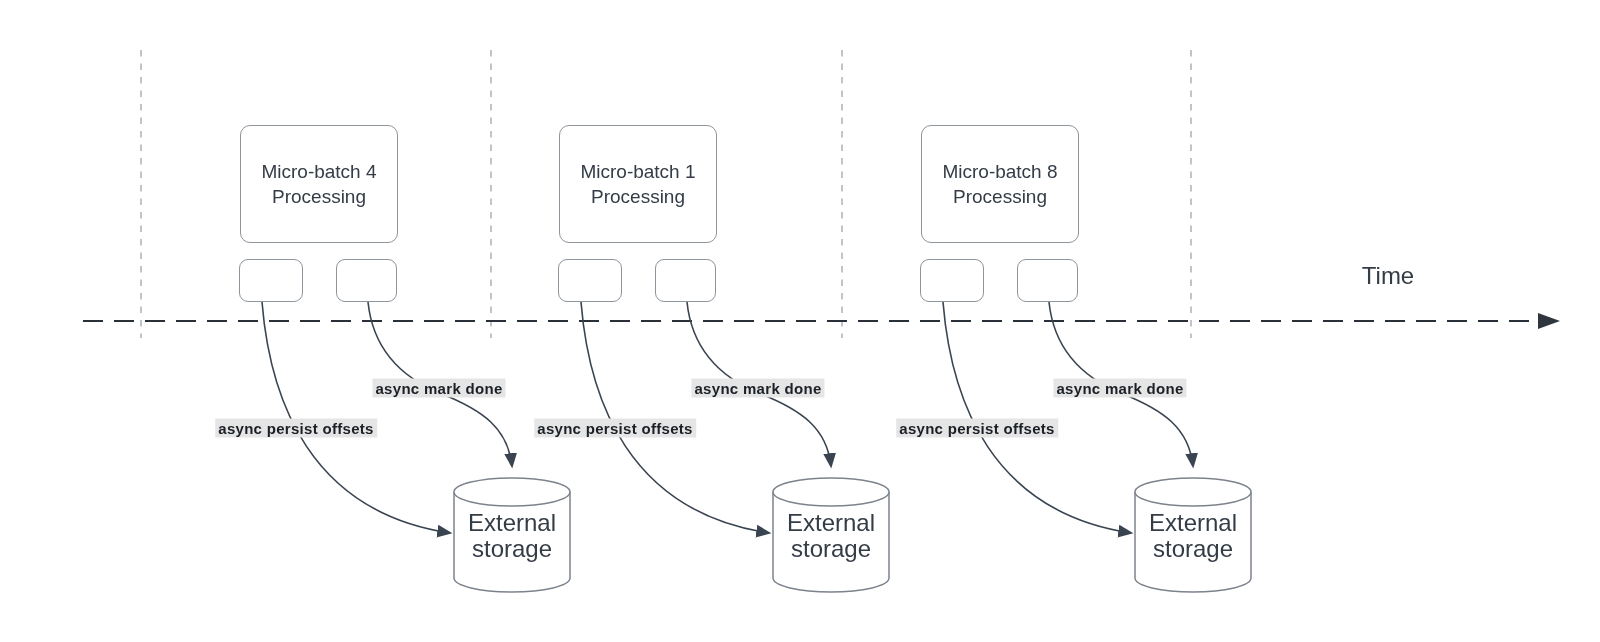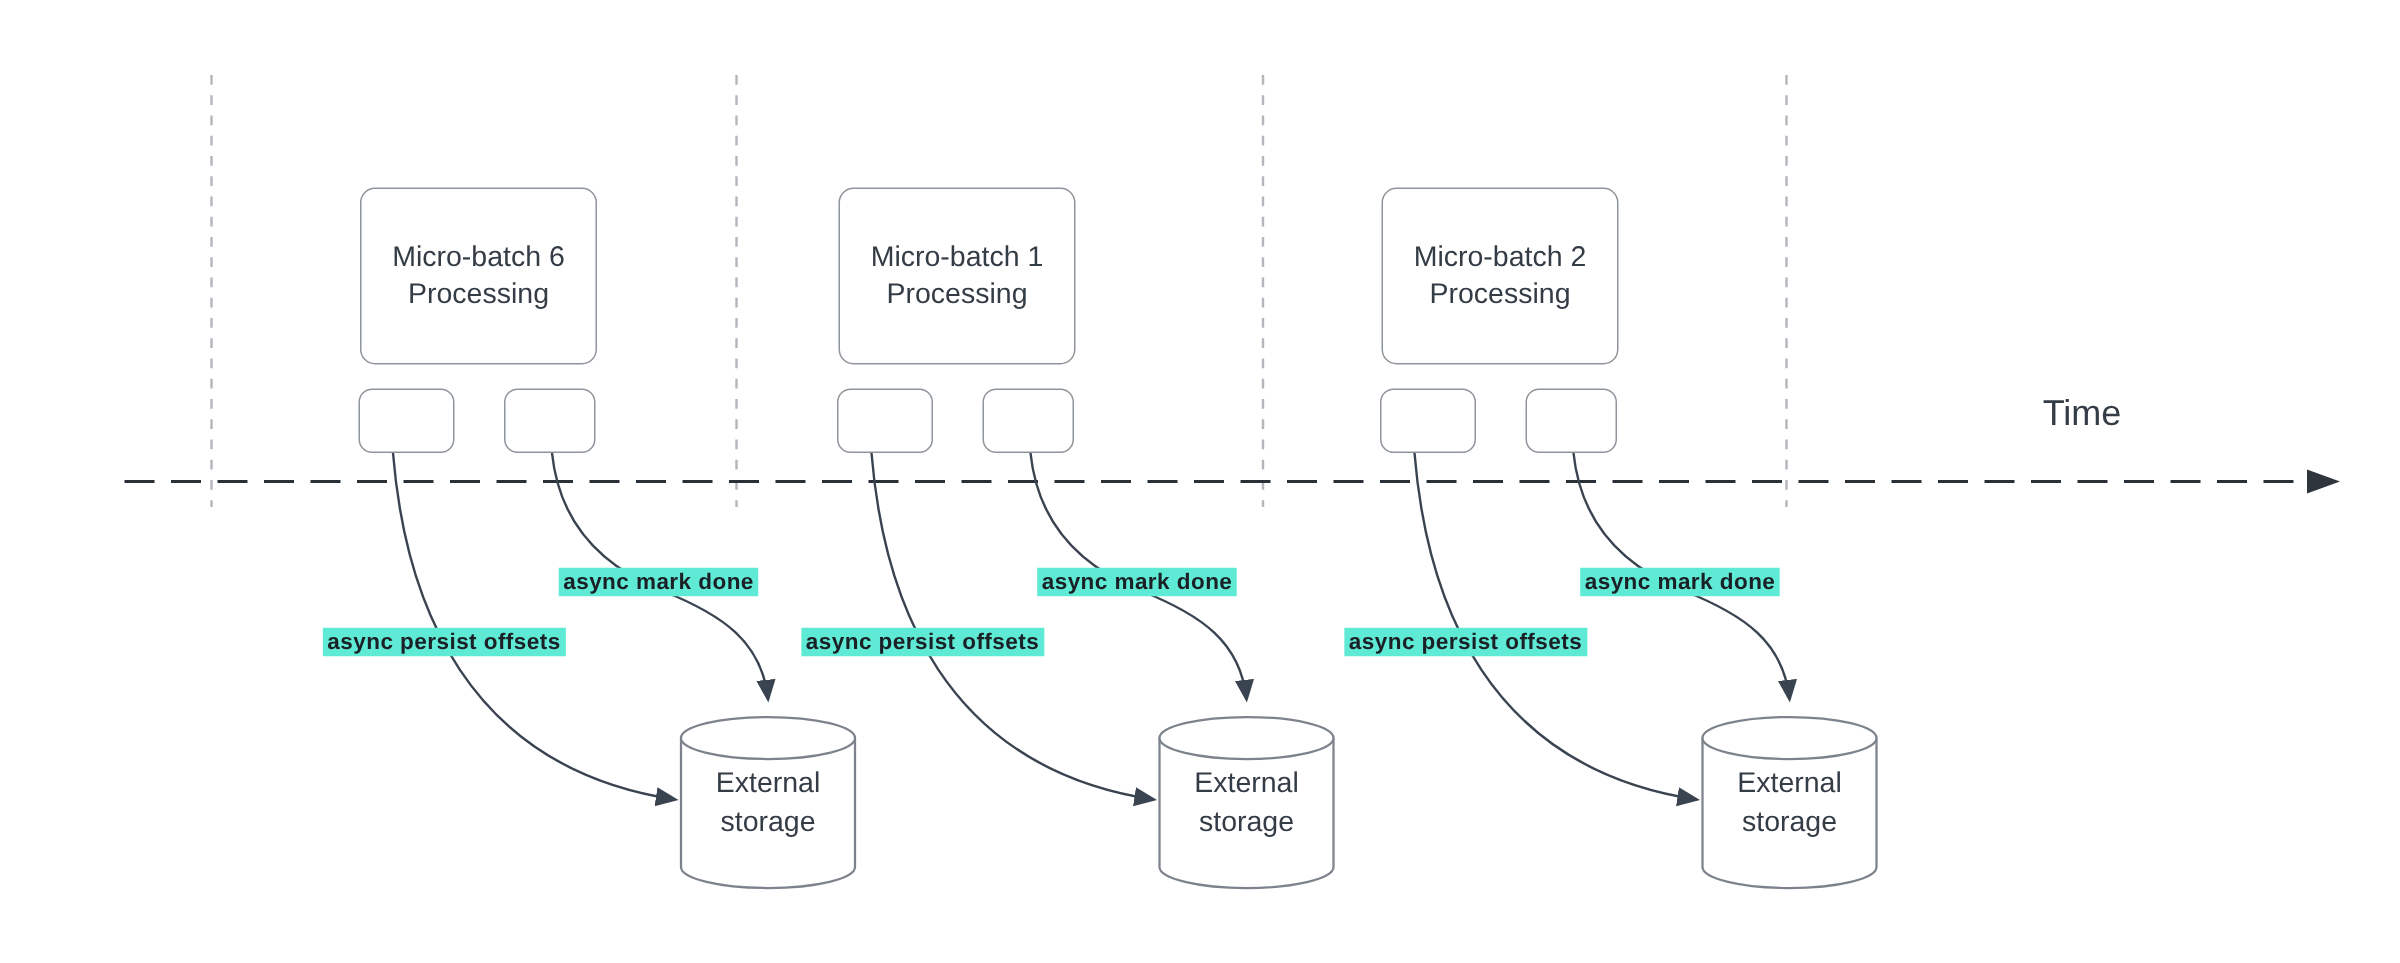--- a/index.html
+++ b/index.html
@@ -40,37 +40,37 @@
     border: 1.5px solid #8f959c;
     border-radius: 9px;
     background: #ffffff;
     box-sizing: border-box;
   }
 
   
   .arrow-label {
     position: absolute;
     transform: translate(-50%, -50%);
-    background: #5eead4;
+    background: #e5e5e5;
     padding: 1px 3px;
     font-size: 15px;
     font-weight: bold;
     letter-spacing: 0.3px;
     color: #1b2026;
     white-space: nowrap;
   }
 
   
   .storage-label {
     position: absolute;
     transform: translate(-50%, -50%);
     width: 104px;
     text-align: center;
     color: #343c46;
-    font-size: 19px;
+    font-size: 24px;
     line-height: 26px;
   }
 
   .time-label {
     position: absolute;
     transform: translate(-50%, -50%);
     color: #343c46;
     font-size: 24px;
     white-space: nowrap;
   }
@@ -122,21 +122,21 @@
     <path class="curve" d="M1049,302 C1054,350 1083,378 1123,394 C1163,410 1189,428 1193,466" marker-end="url(#ah-curve)"></path>
     <g>
       <path class="shape" d="M1135,492 V578 A58 14 0 0 0 1251,578 V492"></path>
       <ellipse class="shape" cx="1193" cy="492" rx="58" ry="14"></ellipse>
     </g>
   </svg>
 
   <div class="time-label" style="left:1388px; top:276px;">Time</div>
 
   <div class="proc-box" style="left:240px;">
-    <div>Micro-batch 6</div>
+    <div>Micro-batch 4</div>
     <div>Processing</div>
   </div>
   <div class="task-rect" style="left:239px; width:64px;"></div>
   <div class="task-rect" style="left:336px; width:61px;"></div>
   <div class="arrow-label" style="left:296px; top:428px;">async persist offsets</div>
   <div class="arrow-label" style="left:439px; top:388px;">async mark done</div>
   <div class="storage-label" style="left:512px; top:536px;">
     <div>External</div>
     <div>storage</div>
   </div>
@@ -148,21 +148,21 @@
   <div class="task-rect" style="left:558px; width:64px;"></div>
   <div class="task-rect" style="left:655px; width:61px;"></div>
   <div class="arrow-label" style="left:615px; top:428px;">async persist offsets</div>
   <div class="arrow-label" style="left:758px; top:388px;">async mark done</div>
   <div class="storage-label" style="left:831px; top:536px;">
     <div>External</div>
     <div>storage</div>
   </div>
 
   <div class="proc-box" style="left:921px;">
-    <div>Micro-batch 2</div>
+    <div>Micro-batch 8</div>
     <div>Processing</div>
   </div>
   <div class="task-rect" style="left:920px; width:64px;"></div>
   <div class="task-rect" style="left:1017px; width:61px;"></div>
   <div class="arrow-label" style="left:977px; top:428px;">async persist offsets</div>
   <div class="arrow-label" style="left:1120px; top:388px;">async mark done</div>
   <div class="storage-label" style="left:1193px; top:536px;">
     <div>External</div>
     <div>storage</div>
   </div>

